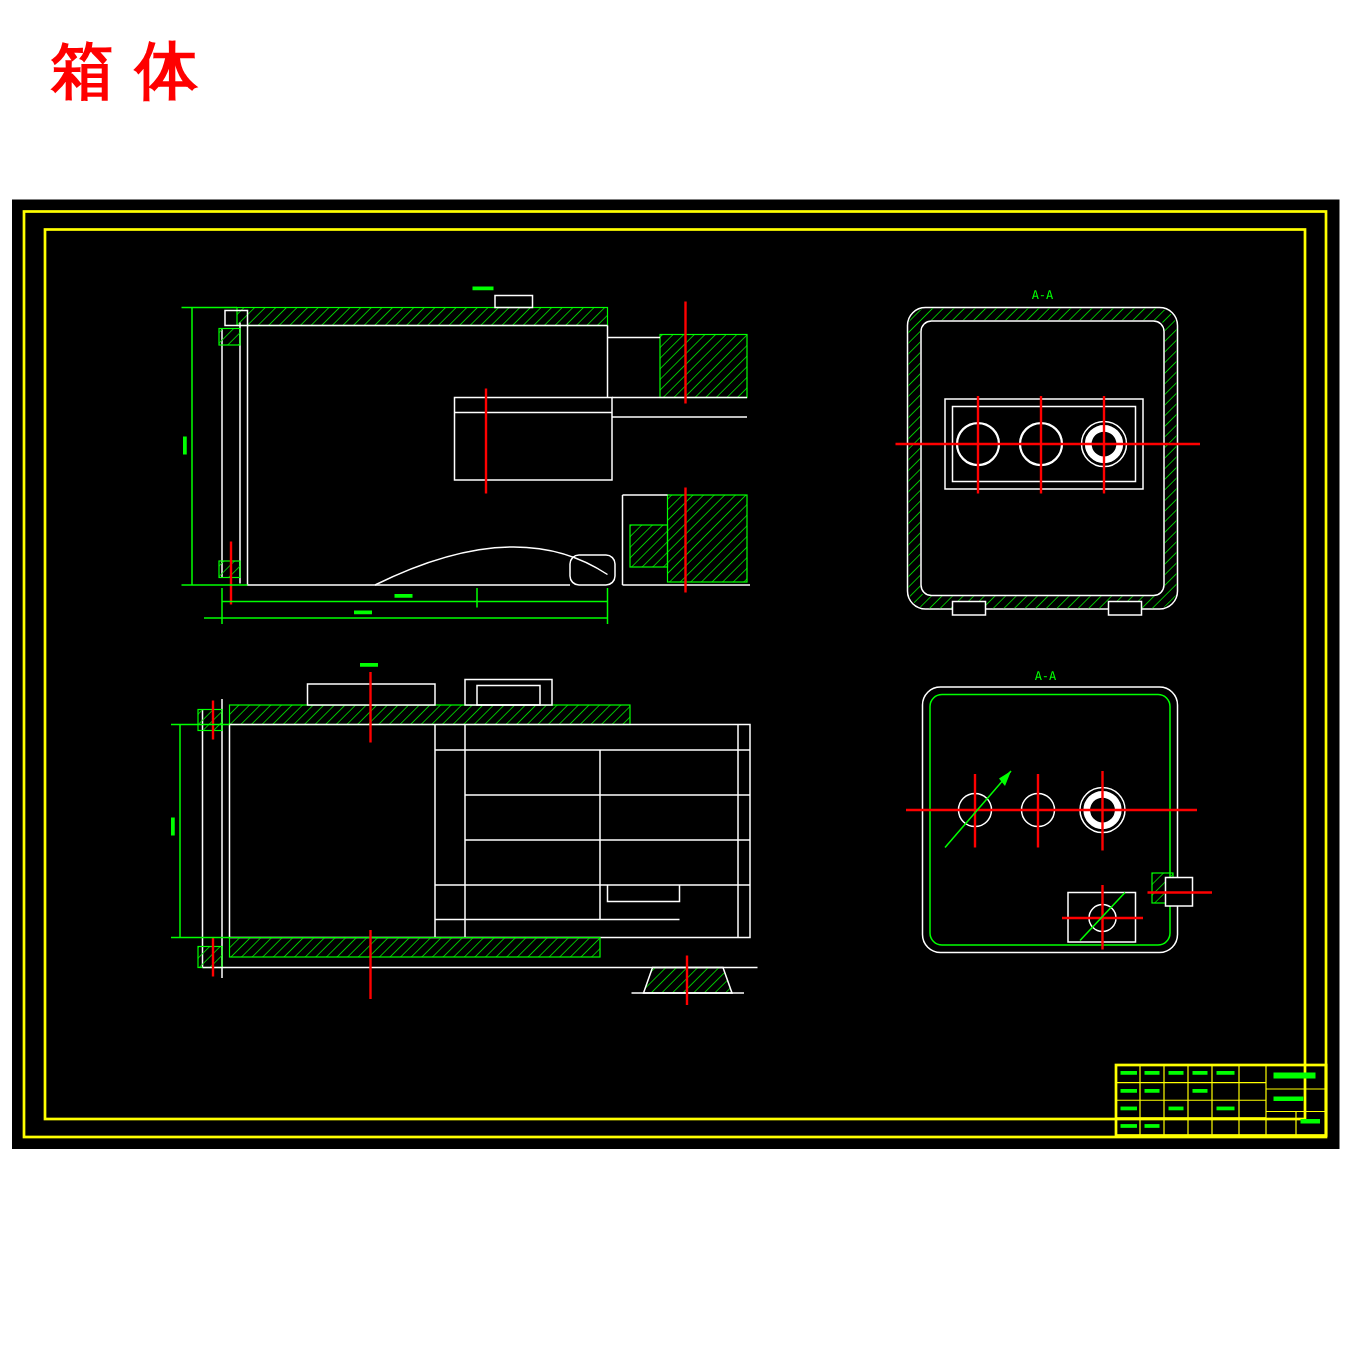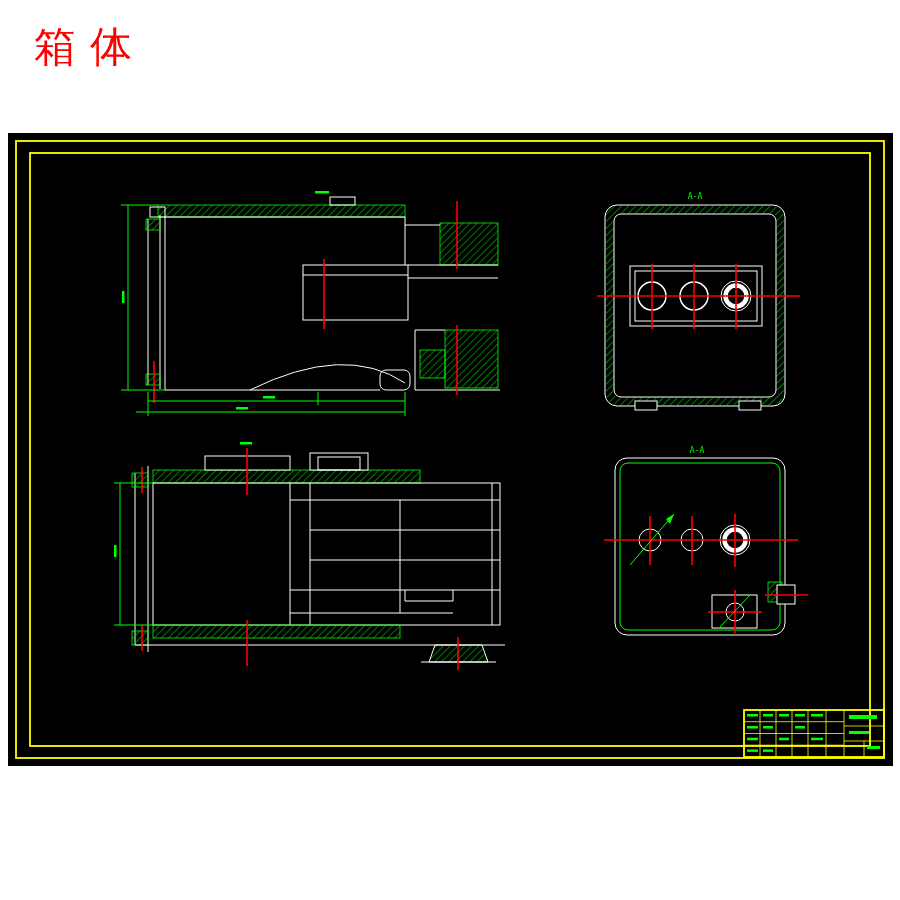--- a/index.html
+++ b/index.html
@@ -4,21 +4,21 @@
 <style>
   html,body{margin:0;padding:0;}
   body{
     width:900px;height:900px;position:relative;overflow:hidden;
     background:#ffffff;
     font-family:"Liberation Sans",sans-serif;
   }
   .doc-title{
     position:absolute;left:34px;top:26px;
     font-family:"DejaVu Serif",serif;
-    font-size:42px;font-weight:normal;color:#ff0000;letter-spacing:14px;
+    font-size:42px;font-weight:bold;color:#ff0000;letter-spacing:14px;
     line-height:1;
   }
   .canvas{
     position:absolute;left:8px;top:133px;width:885px;height:633px;
     background:#000000;
     text-align:right;
   }
   
   .w  {stroke:#ffffff;fill:none;stroke-width:1;}
   .w15{stroke:#ffffff;fill:none;stroke-width:1.5;}

